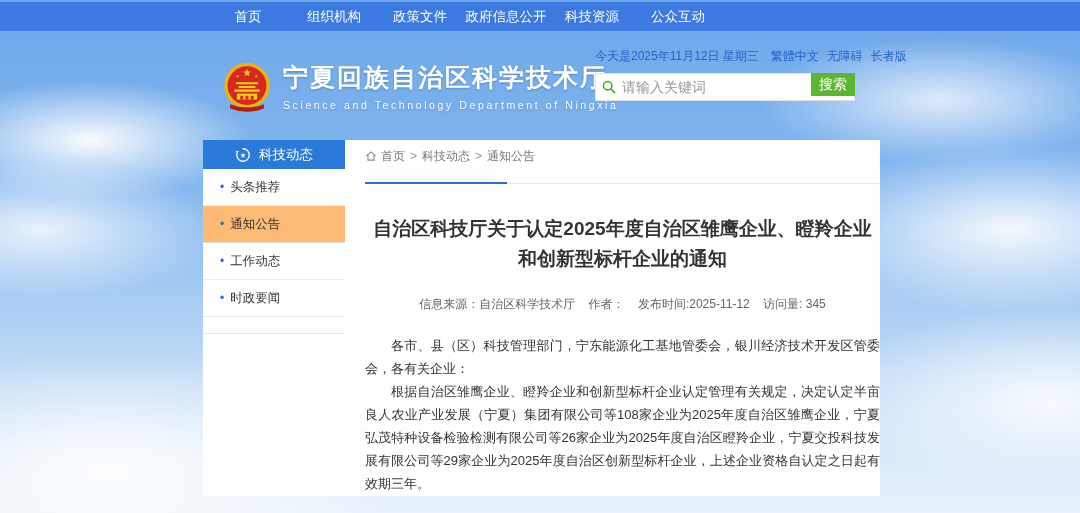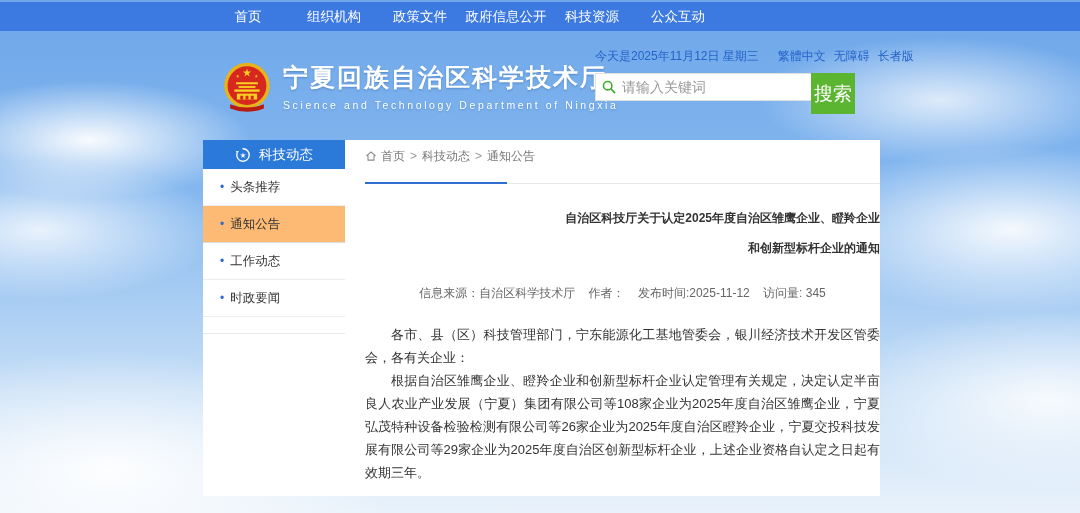--- a/index.html
+++ b/index.html
@@ -28,30 +28,30 @@
   .brand{ position:absolute; left:220px; top:60px; display:flex; align-items:flex-start; }
   .emblem{ width:54px; height:58px; }
   .brand-text{ margin-left:9px; }
   .site-title{ color:#fff; font-size:25px; font-weight:bold; letter-spacing:2px;
     text-shadow:0 1px 2px rgba(40,90,160,.45); line-height:34px; }
   .site-sub{ color:#fff; font-size:10.5px; letter-spacing:2.6px; margin-top:5px;
     text-shadow:0 1px 2px rgba(40,90,160,.4); white-space:nowrap; }
 
   .header-right{ position:absolute; left:595px; top:48px; width:280px; }
   .dateline{ font-size:12px; color:#2463c9; display:flex; white-space:nowrap; }
-  .dateline .date{ margin-right:19px; }
+  .dateline .date{ margin-right:12px; }
   .dateline .hlink{ margin-right:8px; cursor:pointer; }
   .searchbar{ margin-top:8px; width:260px; height:28px; display:flex; background:#fff;
     border:1px solid #e0e0e0; }
   .searchbar .sicon{ width:26px; display:flex; align-items:center; justify-content:center; }
   .searchbar input{ flex:1; border:0; outline:none; font-size:14px; color:#333;
     font-family:"Liberation Sans","DejaVu Sans",sans-serif; }
   .searchbar input::placeholder{ color:#999; }
-  .search-btn{ width:44px; height:41px; margin:-1px -1px -1px 0; border:0; background:#5cb531;
-    color:#fff; font-size:19px; cursor:pointer; font-family:inherit; }
+  .search-btn{ width:44px; height:23px; margin:-1px -1px -1px 0; border:0; background:#5cb531;
+    color:#fff; font-size:14px; cursor:pointer; font-family:inherit; }
 
   
   .wrapper{ position:absolute; left:203px; top:140px; width:677px; bottom:17px;
     background:#fff; }
 
   
   .sidebar{ position:absolute; left:0; top:0; width:142px; }
   .side-head{ height:29px; background:#2b7ad9; color:#fff; font-size:13.5px;
     display:flex; align-items:center; justify-content:center; gap:8px; }
   .side-list{ list-style:none; border-bottom:1px solid #e9e9e9; padding-bottom:16px; }
@@ -63,21 +63,21 @@
   
   .main{ position:absolute; left:162px; top:0; width:515px; }
   .breadcrumb{ position:relative; height:44px; line-height:32px; font-size:12px;
     color:#777; border-bottom:1px solid #e8e8e8; white-space:nowrap; }
   .breadcrumb::after{ content:""; position:absolute; left:0; bottom:-1px; width:142px;
     height:2px; background:#2e6fd0; }
   .breadcrumb .crumb{ cursor:pointer; }
   .breadcrumb .sep{ margin:0 5px; color:#999; }
   .breadcrumb svg{ vertical-align:-2px; margin-right:4px; }
 
-  .art-title{ margin-top:19px; text-align:right; font-size:12px; font-weight:bold;
+  .art-title{ margin-top:30px; text-align:center; font-size:19px; font-weight:bold;
     color:#333; line-height:30px; }
   .art-meta{ margin-top:22px; text-align:center; font-size:12px; color:#666; white-space:nowrap; }
   .art-meta span{ margin:0 5px;text-align:center; }
 
   .art-body{ margin-top:21px; font-size:13px; color:#333; line-height:23px; }
   .art-body p{ text-indent:2em; text-align:justify; }
 </style>
 </head>
 <body>
 

